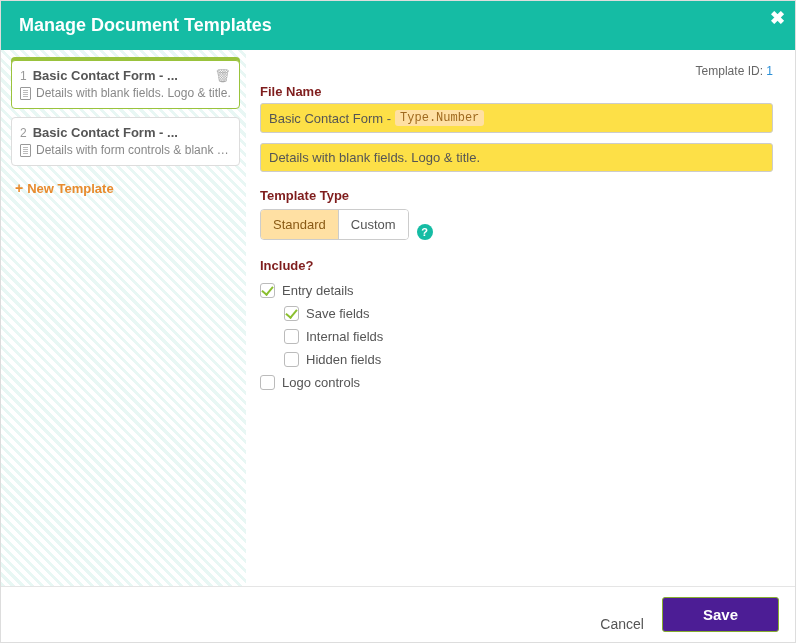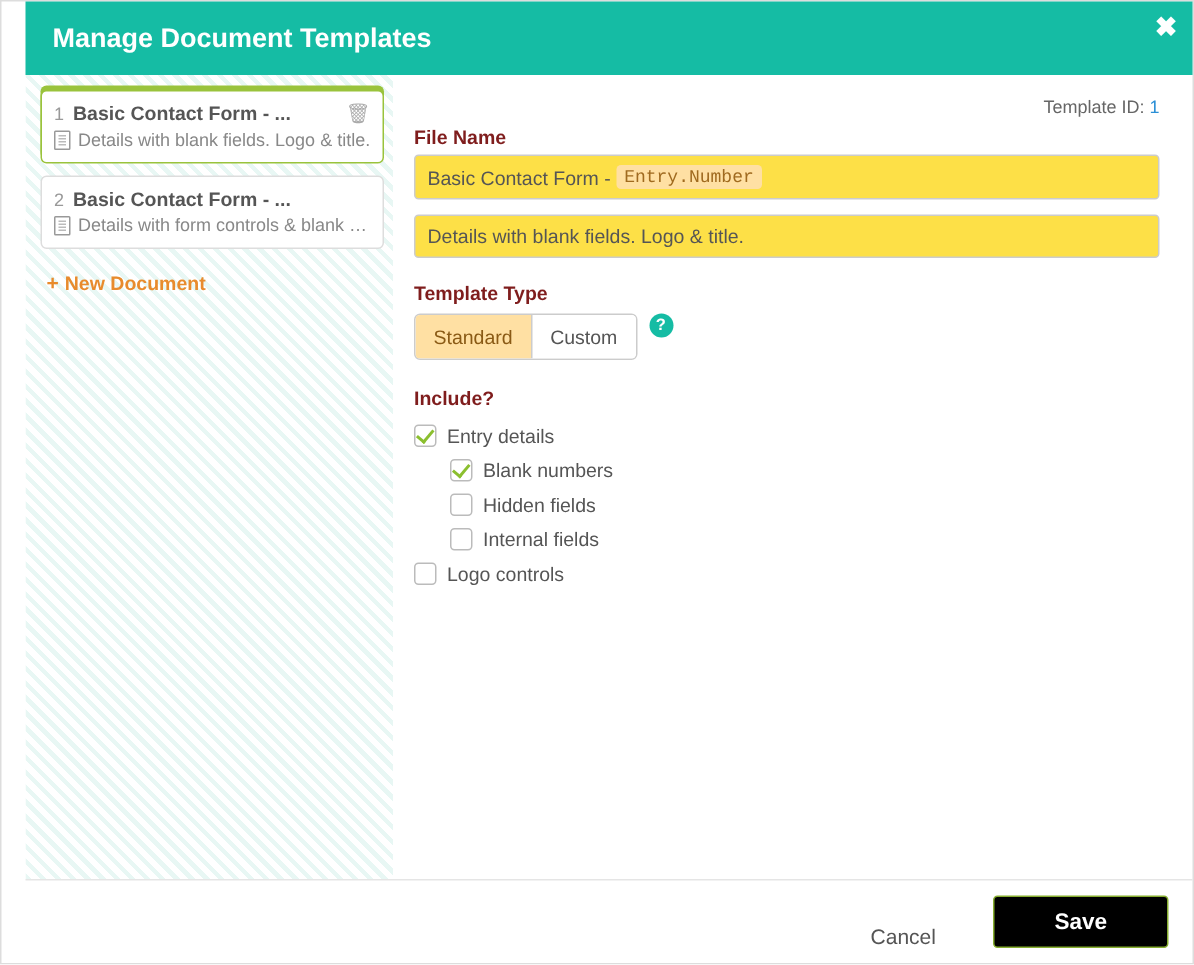--- a/index.html
+++ b/index.html
@@ -1,17 +1,17 @@
 <!DOCTYPE html>
 <html><head>
 <meta charset="utf-8">
 <style>
   * { box-sizing: border-box; margin: 0; padding: 0; }
   body { font-family: Arial, Helvetica, sans-serif; font-size: 13px; color: #555; background: #fff; }
-  .dialog { width: 796px; height: 643px; border: 1px solid #ddd; position: relative; display: flex; flex-direction: column; background: #fff; padding-left: 16px; }
+  .dialog { width: 796px; height: 643px; border: 1px solid #ddd; position: relative; display: flex; flex-direction: column; background: #fff; }
   .header { background: #15bca4; color: #fff; padding: 14px 18px; position: relative; }
   .header-title { font-size: 18px; font-weight: bold; }
   .close-x { position: absolute; top: 6px; right: 10px; font-size: 18px; font-weight: bold; cursor: pointer; color: #fff; }
   .body { flex: 1; display: flex; overflow: hidden; }
   .sidebar { width: 245px; padding: 10px 6px 10px 10px; position: relative; }
   .sidebar-bg { position: absolute; inset: 0; background: repeating-linear-gradient(45deg,#e8f7f4 0,#e8f7f4 3px,#fff 3px,#fff 7px); z-index: 0; }
   .sidebar-content { position: relative; z-index: 1; }
   .tpl-item { background: #fff; border: 1px solid #ddd; border-radius: 4px; padding: 7px 8px 8px 8px; margin-bottom: 8px; position: relative; cursor: pointer; }
   .tpl-item.selected { border: 1px solid #9ac33c; box-shadow: 0 -3px 0 #9ac33c; }
   .tpl-item .row1 { display: flex; align-items: baseline; gap: 6px; }
@@ -25,36 +25,36 @@
   .new-tpl { color: #e88b2d; font-weight: bold; font-size: 13px; padding: 6px 4px; cursor: pointer; display: flex; align-items: center; gap: 4px; }
   .new-tpl .plus { font-size: 14px; font-weight: bold; }
   .main { flex: 1; padding: 14px 22px 10px 14px; overflow: auto; }
   .tpl-id-row { text-align: right; color: #666; font-size: 12px; margin-bottom: 4px; }
   .tpl-id-row .idnum { color: #2b8fd6; }
   .field-label { font-weight: bold; color: #7f1d1d; font-size: 13px; margin-bottom: 4px; margin-top: 6px; }
   .text-input { width: 100%; border: 1px solid #ccc; border-radius: 3px; padding: 6px 8px; font-size: 13px; color: #555; background: #fde047; }
   .filename-box { display: flex; align-items: center; gap: 4px; }
   .filename-box .prefix { color: #555; }
   .chip { background: #ffe0a3; color: #a06a1f; font-family: "Courier New", monospace; font-size: 12px; padding: 1px 5px; border-radius: 3px; }
-  .toggle-row { display: flex; align-items: flex-start; gap: 8px; margin-top: 6px; }
+  .toggle-row { display: flex; align-items: flex-end; gap: 8px; margin-top: 6px; }
   .seg { display: flex; border: 1px solid #ccc; border-radius: 4px; overflow: hidden; }
   .seg button { border: none; background: #fff; padding: 7px 12px; font-size: 13px; color: #555; cursor: pointer; }
   .seg button.active { background: #ffe0a3; color: #8a5a15; }
   .seg button + button { border-left: 1px solid #ccc; }
   .help { width: 16px; height: 16px; border-radius: 50%; background: #15bca4; color: #fff; font-size: 11px; font-weight: bold; display: flex; align-items: center; justify-content: center; cursor: pointer; }
   .include-section { margin-top: 18px; }
   .include-cols { display: flex; gap: 20px; margin-top: 6px; }
   .col { flex: 1; }
   .chk-row { display: flex; align-items: center; gap: 7px; padding: 4px 0; color: #555; font-size: 13px; }
   .chk-row.indent { padding-left: 24px; }
   .chk { width: 15px; height: 15px; border: 1px solid #bbb; border-radius: 3px; background: #fff; position: relative; flex: 0 0 auto; cursor: pointer; }
   .chk.checked::after { content: ""; position: absolute; left: 3px; top: 0px; width: 5px; height: 9px; border: solid #8bbf2f; border-width: 0 2px 2px 0; transform: rotate(40deg); }
   .footer { border-top: 1px solid #e5e5e5; padding: 10px 16px; display: flex; justify-content: flex-end; align-items: flex-end; gap: 18px; }
   .btn-cancel { background: none; border: none; color: #555; font-size: 14px; cursor: pointer; }
-  .btn-save { background: #000000; border: 1px solid #86ad2f; color: #fff; font-size: 15px; font-weight: bold; padding: 8px 40px; border-radius: 3px; cursor: pointer; margin-left: 20px; }
+  .btn-save { background: #4c1d95; border: 1px solid #86ad2f; color: #fff; font-size: 15px; font-weight: bold; padding: 8px 40px; border-radius: 3px; cursor: pointer; }
   .section-gap { height: 10px; }
 </style>
 </head>
 <body>
 
 <div class="dialog">
   <div class="header">
     <div class="header-title">Manage Document Templates</div>
     <div class="close-x">✖</div>
   </div>
@@ -81,35 +81,35 @@
             <span class="tpl-title">Basic Contact Form - ...</span>
           </div>
           <div class="tpl-desc-row">
             <span class="doc-icon"></span>
             <span class="tpl-desc">Details with form controls &amp; blank fi...</span>
           </div>
         </div>
 
         <div class="new-tpl">
           <span class="plus">+</span>
-          <span>New Document</span>
+          <span>New Template</span>
         </div>
       </div>
     </div>
 
     <div class="main">
       <div class="tpl-id-row">
         <span>Template ID:</span>
         <span class="idnum">1</span>
       </div>
 
       <div class="field-label">File Name</div>
       <div class="text-input filename-box">
         <span class="prefix">Basic Contact Form -</span>
-        <span class="chip">Entry.Number</span>
+        <span class="chip">Type.Number</span>
       </div>
 
       <div class="section-gap"></div>
       <input class="text-input" value="Details with blank fields. Logo &amp; title." style="">
 
       <div class="section-gap"></div>
       <div class="field-label">Template Type</div>
       <div class="toggle-row">
         <div class="seg">
           <button class="active">Standard</button>
@@ -121,29 +121,29 @@
       <div class="include-section">
         <div class="field-label">Include?</div>
         <div class="include-cols">
           <div class="col">
             <div class="chk-row">
               <span class="chk checked"></span>
               <span>Entry details</span>
             </div>
             <div class="chk-row indent">
               <span class="chk checked"></span>
-              <span>Blank numbers</span>
+              <span>Save fields</span>
+            </div>
+            <div class="chk-row indent">
+              <span class="chk"></span>
+              <span>Internal fields</span>
             </div>
             <div class="chk-row indent">
               <span class="chk"></span>
               <span>Hidden fields</span>
-            </div>
-            <div class="chk-row indent">
-              <span class="chk"></span>
-              <span>Internal fields</span>
             </div>
             <div class="chk-row">
               <span class="chk"></span>
               <span>Logo controls</span>
             </div>
           </div>
         </div>
       </div>
     </div>
   </div>

